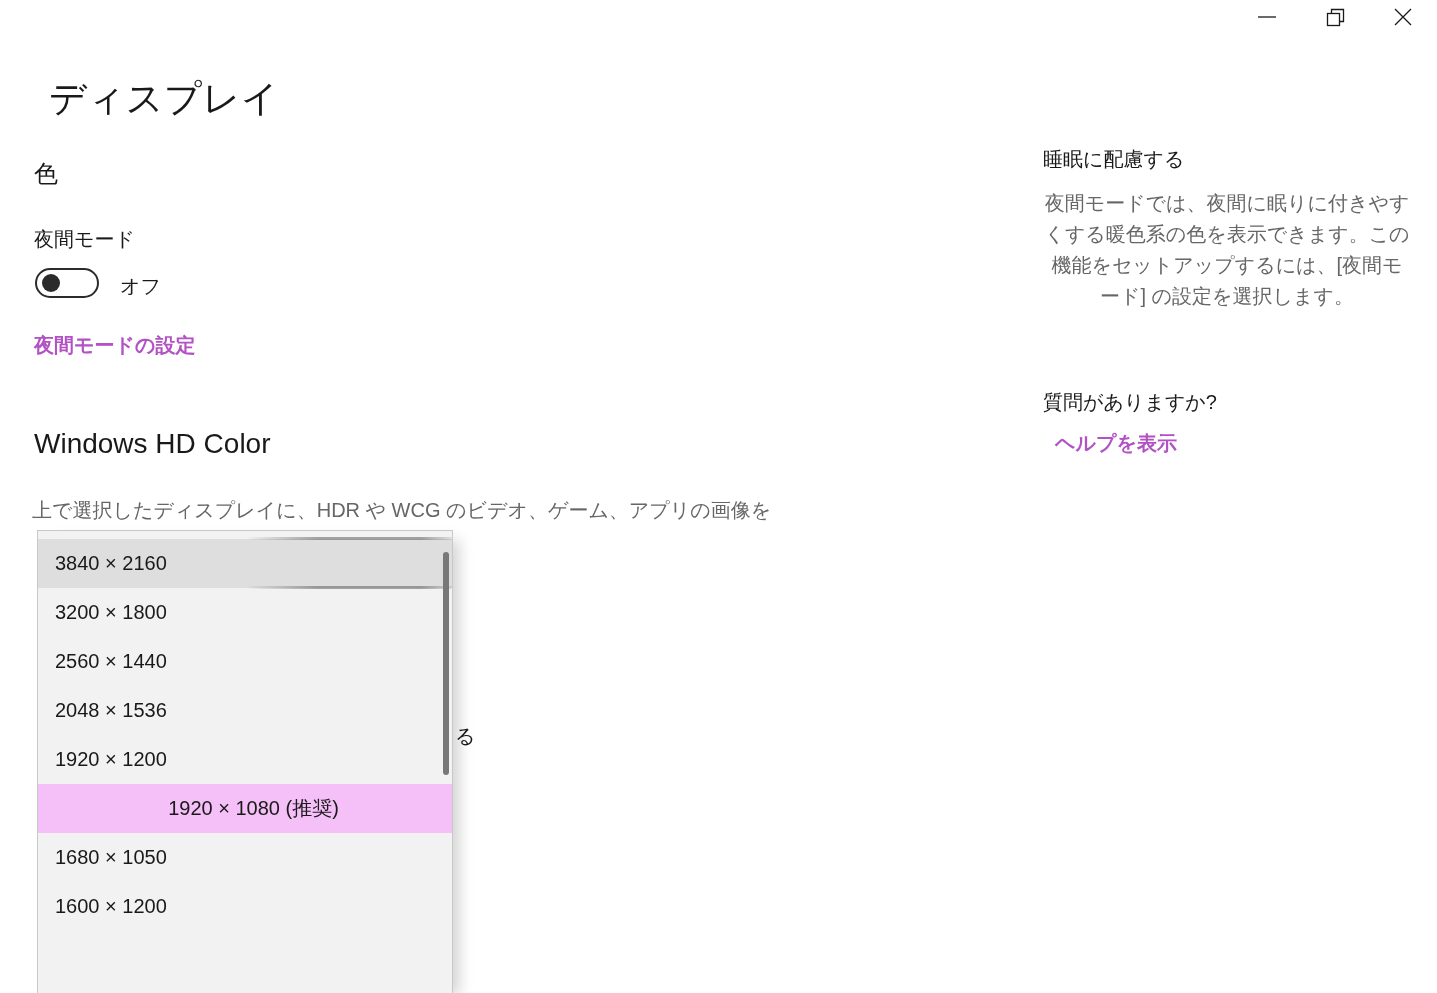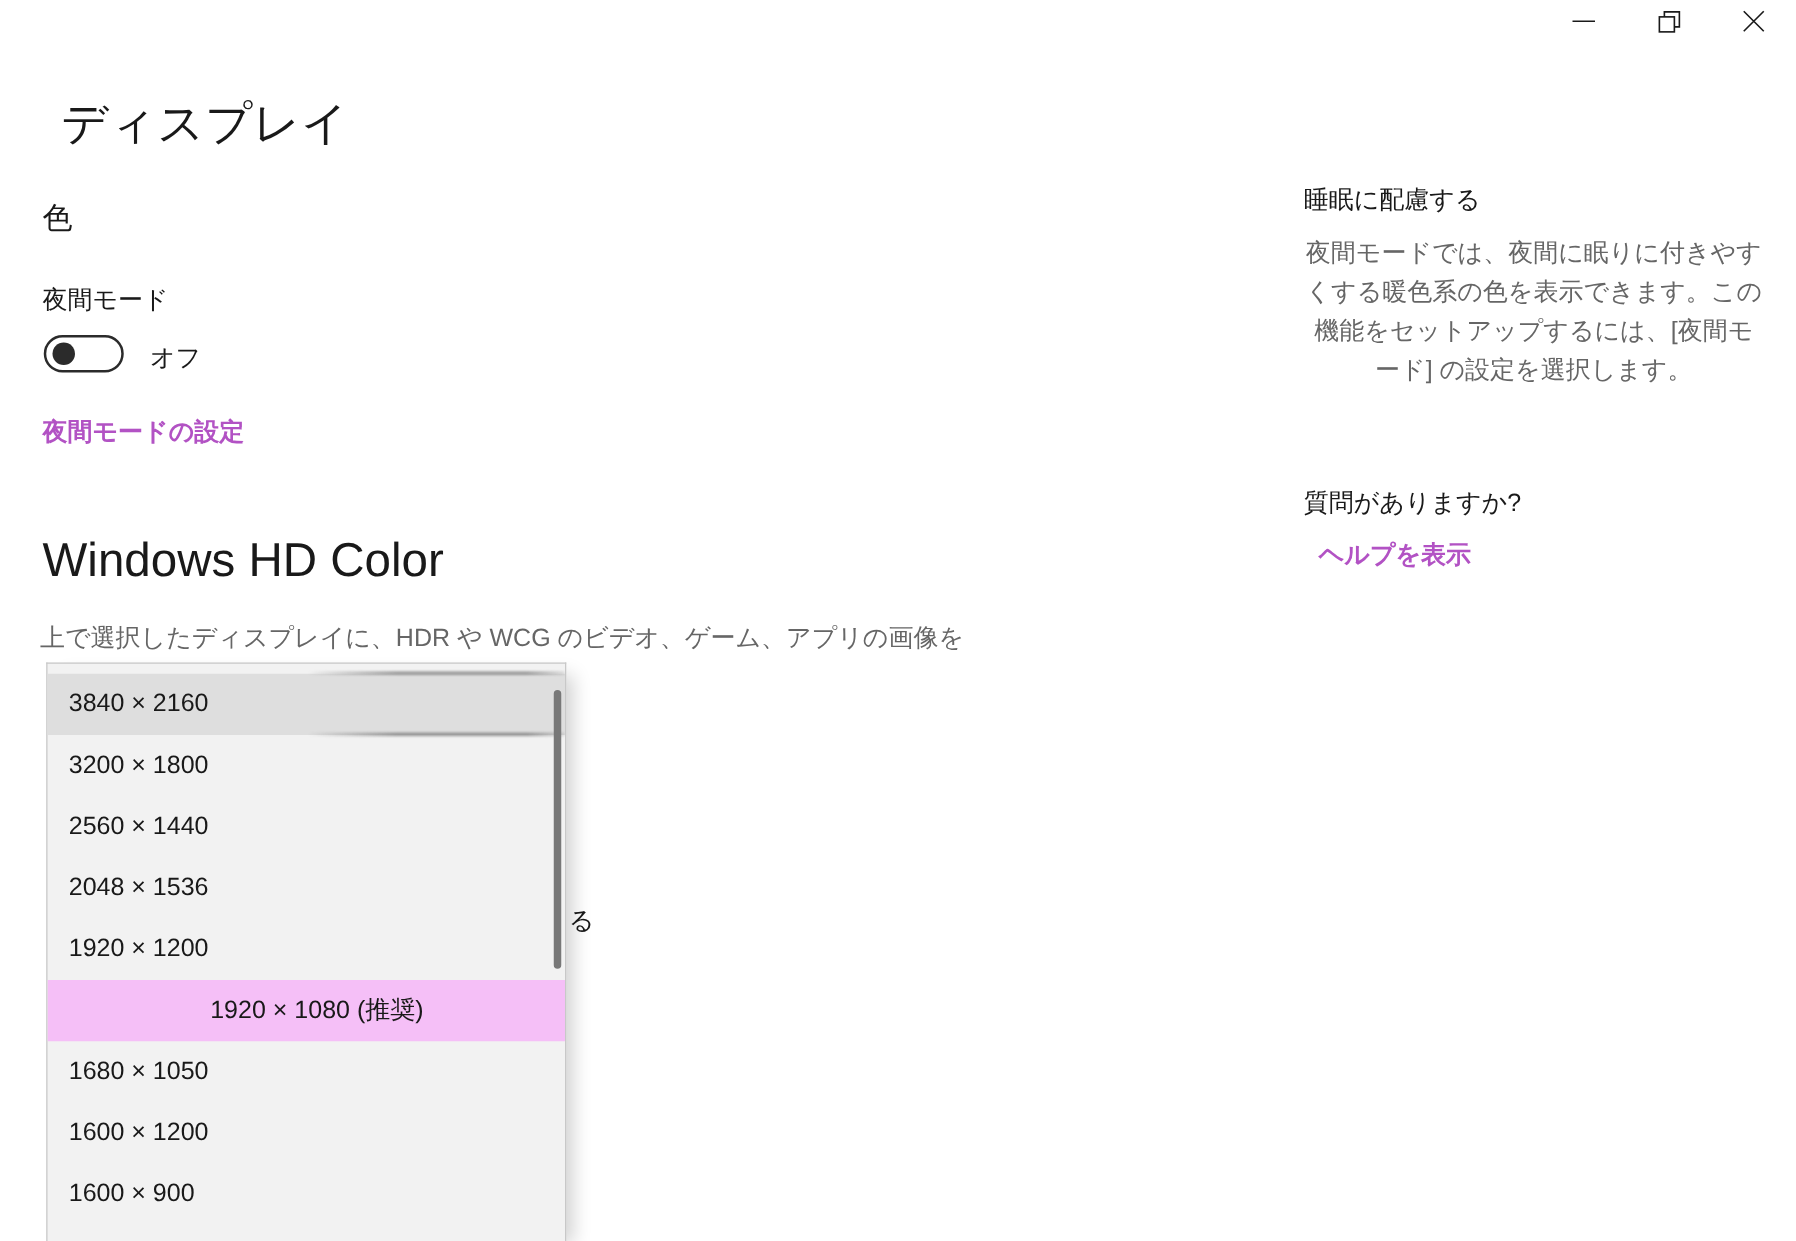--- a/index.html
+++ b/index.html
@@ -13,21 +13,21 @@
   }
   .abs { position: absolute; }
 
   
   .win-btn { width: 28px; height: 22px; display: flex; align-items: center; justify-content: center; cursor: default; background: transparent; border: none; }
   .win-btn svg { stroke: #1a1a1a; stroke-width: 1.3; fill: none; }
 
   
   .page-title   { font-size: 37px; font-weight: 300; letter-spacing: 0.5px; }
   .h-color      { font-size: 24px; font-weight: 400; }
-  .h-sub        { font-size: 38px; font-weight: 300; }
+  .h-sub        { font-size: 28px; font-weight: 300; }
   .t-label      { font-size: 20px; font-weight: 400; color: #191919; }
   .t-gray       { font-size: 20px; font-weight: 400; color: #666666; }
   .t-link       { font-size: 20px; font-weight: 700; color: #b252c4; cursor: pointer; }
 
   
   .toggle {
     width: 64px; height: 30px;
     border: 2px solid #2b2b2b; border-radius: 15px;
     background: #ffffff; cursor: pointer;
   }
@@ -114,21 +114,20 @@
 
 <div class="abs dropdown" role="listbox">
   <div class="dd-item hover" role="option">3840 × 2160</div>
   <div class="dd-item" role="option">3200 × 1800</div>
   <div class="dd-item" role="option">2560 × 1440</div>
   <div class="dd-item" role="option">2048 × 1536</div>
   <div class="dd-item" role="option">1920 × 1200</div>
   <div class="dd-item selected" role="option" aria-selected="true">1920 × 1080 (推奨)</div>
   <div class="dd-item" role="option">1680 × 1050</div>
   <div class="dd-item" role="option">1600 × 1200</div>
-  <div class="dd-item" role="option">1600 × 900</div>
 
   <div class="dd-shadow" style="top:6px;"></div>
   <div class="dd-shadow" style="top:55px;"></div>
 
   <div class="dd-scroll-thumb"></div>
 </div>
 
 <div class="abs t-label" style="left:1043px; top:146px;">睡眠に配慮する</div>
 
 <div class="abs t-gray side-body" style="left:1043px; top:188px;text-align:center;">夜間モードでは、夜間に眠りに付きやすくする暖色系の色を表示できます。この機能をセットアップするには、[夜間モード] の設定を選択します。</div>

